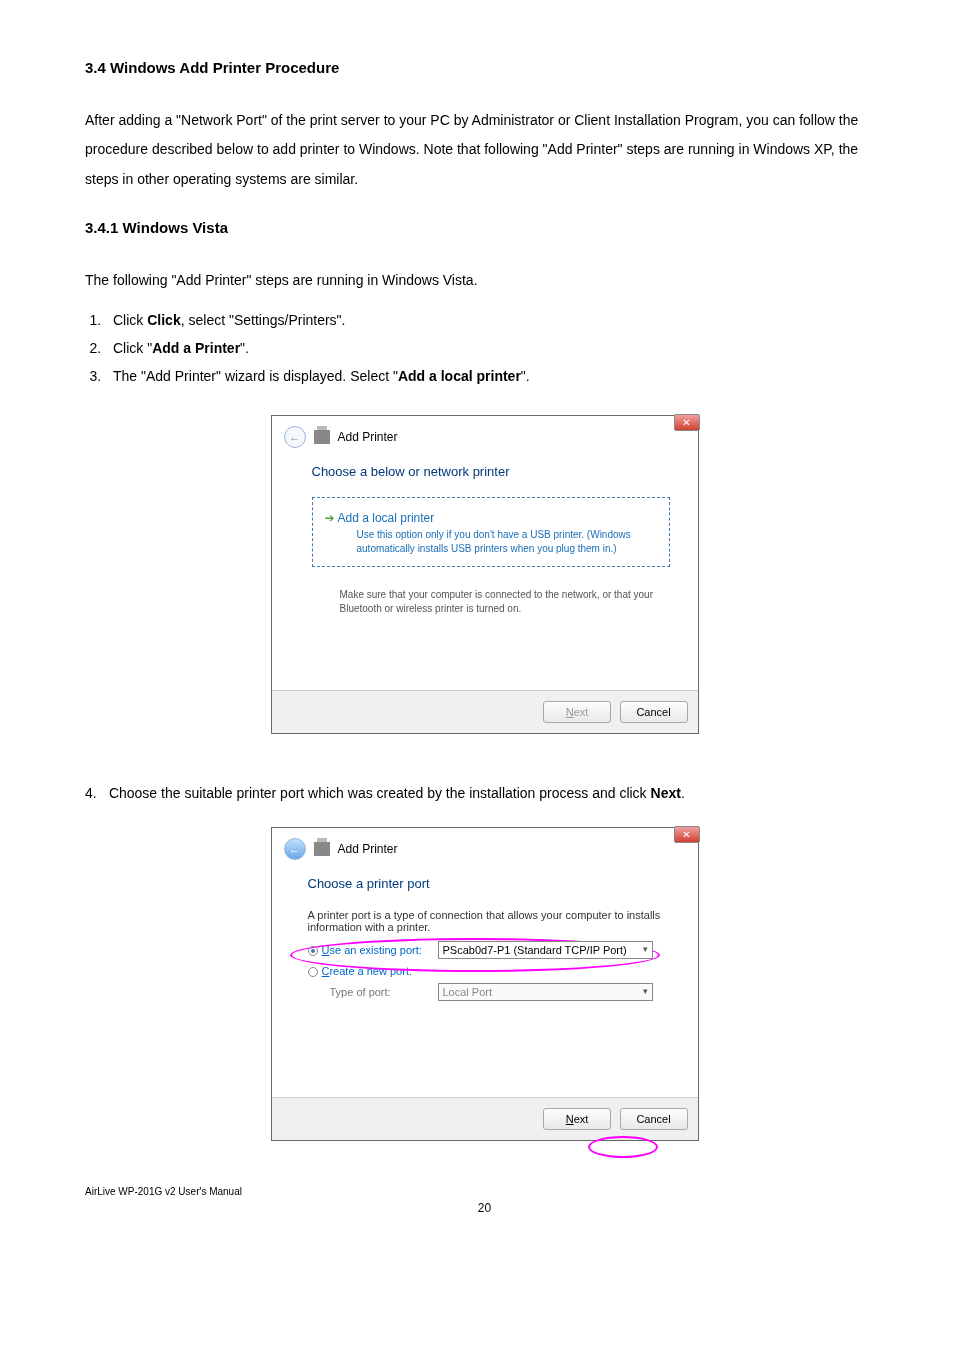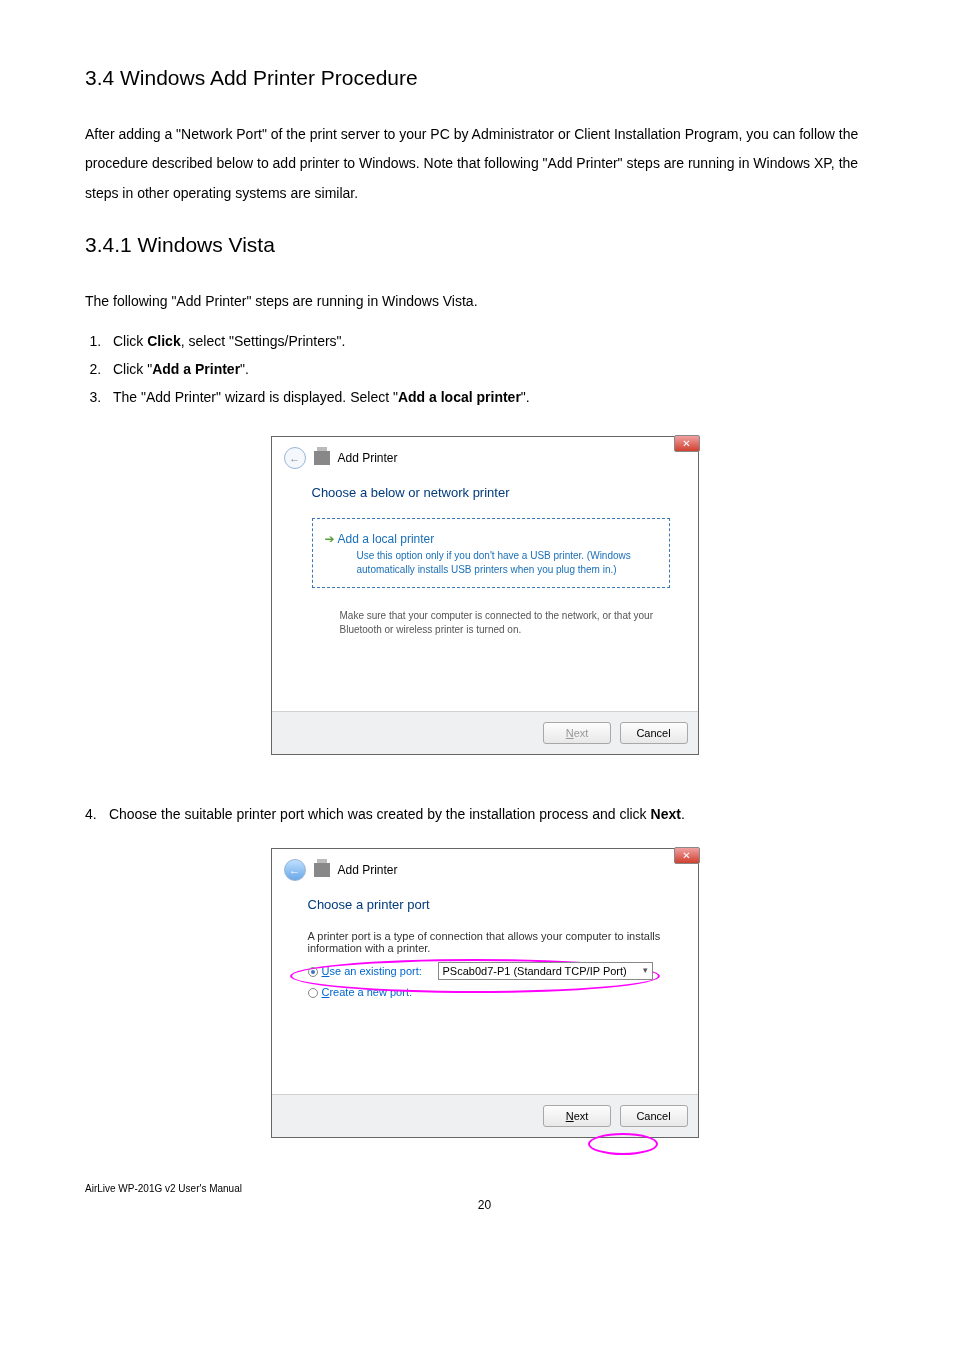--- a/index.html
+++ b/index.html
@@ -5,23 +5,23 @@
   * { box-sizing: border-box; }
   body {
     margin: 0;
     padding: 50px 70px 30px 85px;
     font-family: Arial, sans-serif;
     width: 954px;
     background: #fff;
     color: #000;
   }
   .section-heading {
-    font-size: 21px;
-    margin: 16px 0 30px 0;
-    font-weight: normal;
+    font-size: 15px;
+    margin: 9px 0 30px 0;
+    font-weight: bold;
   }
   .body-text {
     font-size: 14px;
     line-height: 2.1;
     margin: 0 0 25px 0;
   }
   ol {
     margin: 10px 0 25px 0;
     padding-left: 20px;
   }
@@ -297,20 +297,24 @@
 
     <div style="position:relative">
       <div class="highlight-oval-top" style="top:-3px; left:-18px; width:370px; height:34px;"></div>
       <div class="form-row">
         <span class="form-label"><span class="radio-dot filled"></span><span style="text-decoration:underline">U</span>se an existing port:</span>
         <span class="form-select">PScab0d7-P1 (Standard TCP/IP Port)</span>
       </div>
       <div class="form-row">
         <span class="form-label"><span class="radio-dot"></span><span style="text-decoration:underline">C</span>reate a new port:</span>
       </div>
+      <div class="form-row" style="margin-left:22px">
+        <span class="form-label gray" style="width:108px">Type of port:</span>
+        <span class="form-select disabled">Local Port</span>
+      </div>
     </div>
 
     <div style="height:70px"></div>
   </div>
   <div class="dialog-footer" style="position:relative">
     <span class="win-btn"><span style="text-decoration:underline">N</span>ext</span>
     <span class="win-btn">Cancel</span>
     <div class="highlight-oval-top" style="bottom:-18px; right:40px; width:70px; height:22px; top:auto;"></div>
   </div>
 </div>

